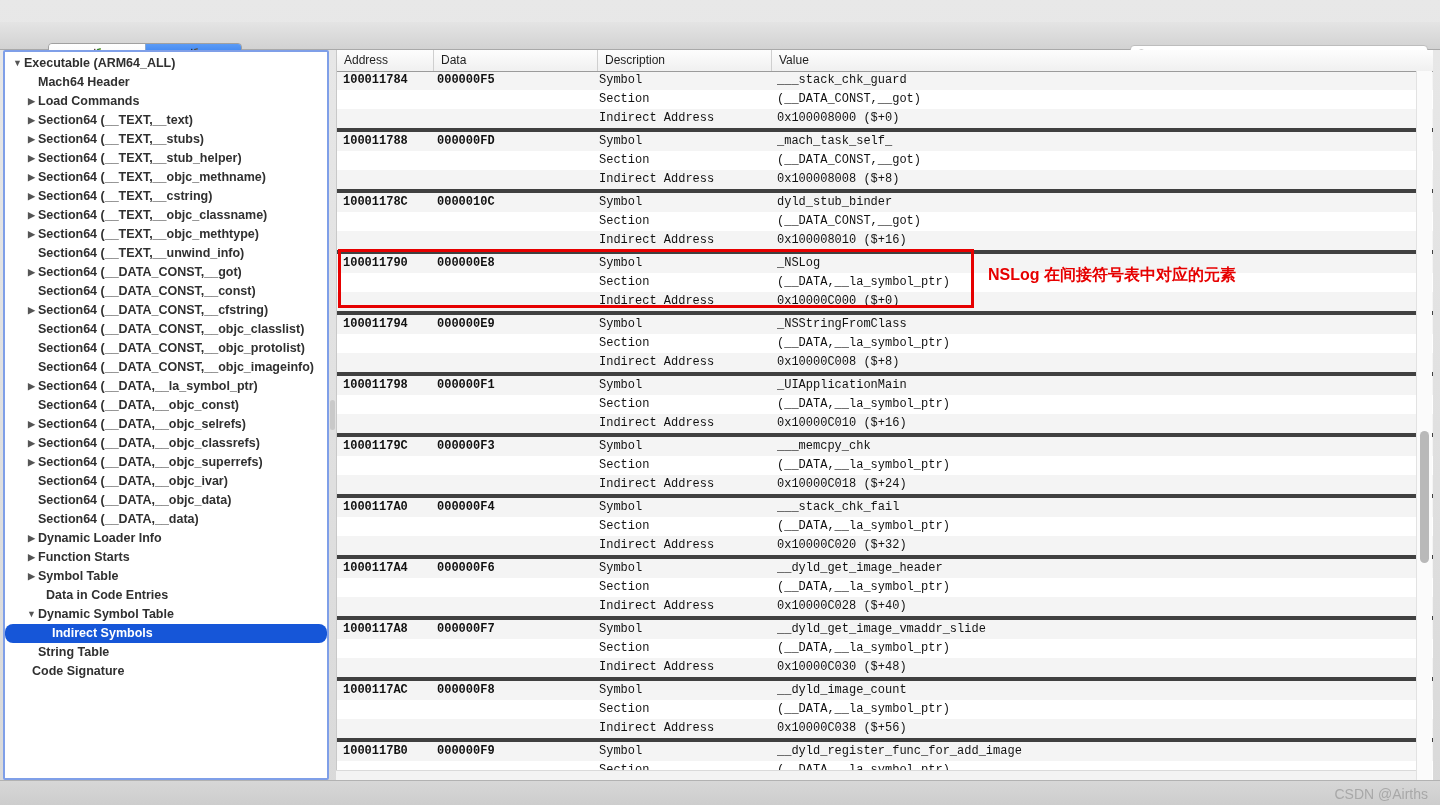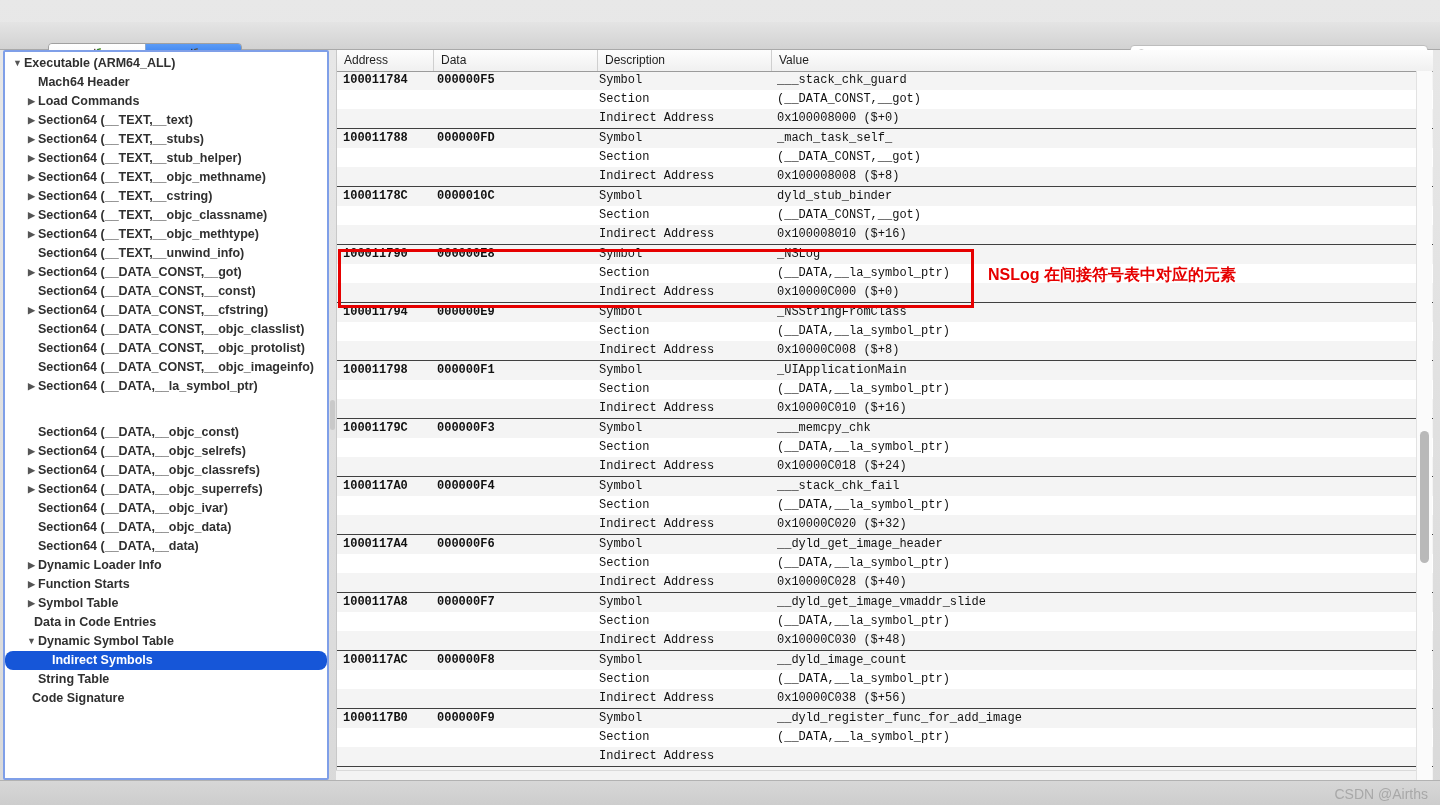--- a/index.html
+++ b/index.html
@@ -127,21 +127,21 @@
     position: absolute; left: 0; top: 0; width: 1096px; height: 21px;
     overflow: hidden; z-index: 1; opacity: .16;
     font-family: "Liberation Mono", monospace; font-size: 12px; color: #000;
   }
   .ghost .gl { position: absolute; white-space: nowrap; }
 
   .tbody {
     position: absolute; left: 0; top: 21px; width: 1096px; height: 709px;
     overflow: hidden;
   }
-  .rowgrp { border-bottom: 1px solid #404040; }
+  .rowgrp { border-bottom: 4px solid #404040; }
   .row {
     position: relative; height: 19px; line-height: 19px;
     font-family: "Liberation Mono", "DejaVu Sans Mono", monospace;
     font-size: 12px; color: #111;
     white-space: nowrap;
   }
   .row.alt { background: #f4f4f4; }
   .row.plain { background: #ffffff; }
   .c {
     position: absolute; top: 0; height: 19px; overflow: hidden;
@@ -299,21 +299,21 @@
           <span class="tlabel">Section64 (__DATA_CONST,__objc_protolist)</span>
         </div>
         <div class="trow" style="padding-left: 20px;">
           <span class="tw"></span>
           <span class="tlabel">Section64 (__DATA_CONST,__objc_imageinfo)</span>
         </div>
         <div class="trow" style="padding-left: 20px;">
           <span class="tw">▶</span>
           <span class="tlabel">Section64 (__DATA,__la_symbol_ptr)</span>
         </div>
-        <div class="trow" style="padding-left: 20px; margin-top: 27px;">
+        <div class="trow" style="padding-left: 20px;">
           <span class="tw"></span>
           <span class="tlabel">Section64 (__DATA,__objc_const)</span>
         </div>
         <div class="trow" style="padding-left: 20px;">
           <span class="tw">▶</span>
           <span class="tlabel">Section64 (__DATA,__objc_selrefs)</span>
         </div>
         <div class="trow" style="padding-left: 20px;">
           <span class="tw">▶</span>
           <span class="tlabel">Section64 (__DATA,__objc_classrefs)</span>
@@ -339,21 +339,21 @@
           <span class="tlabel">Dynamic Loader Info</span>
         </div>
         <div class="trow" style="padding-left: 20px;">
           <span class="tw">▶</span>
           <span class="tlabel">Function Starts</span>
         </div>
         <div class="trow" style="padding-left: 20px;">
           <span class="tw">▶</span>
           <span class="tlabel">Symbol Table</span>
         </div>
-        <div class="trow" style="padding-left: 16px;">
+        <div class="trow" style="padding-left: 28px;">
           <span class="tw"></span>
           <span class="tlabel">Data in Code Entries</span>
         </div>
         <div class="trow" style="padding-left: 20px;">
           <span class="tw">▼</span>
           <span class="tlabel">Dynamic Symbol Table</span>
         </div>
         <div class="trow sel" style="padding-left: 34px; border-radius: 8px;">
           <span class="tw"></span>
           <span class="tlabel">Indirect Symbols</span>

